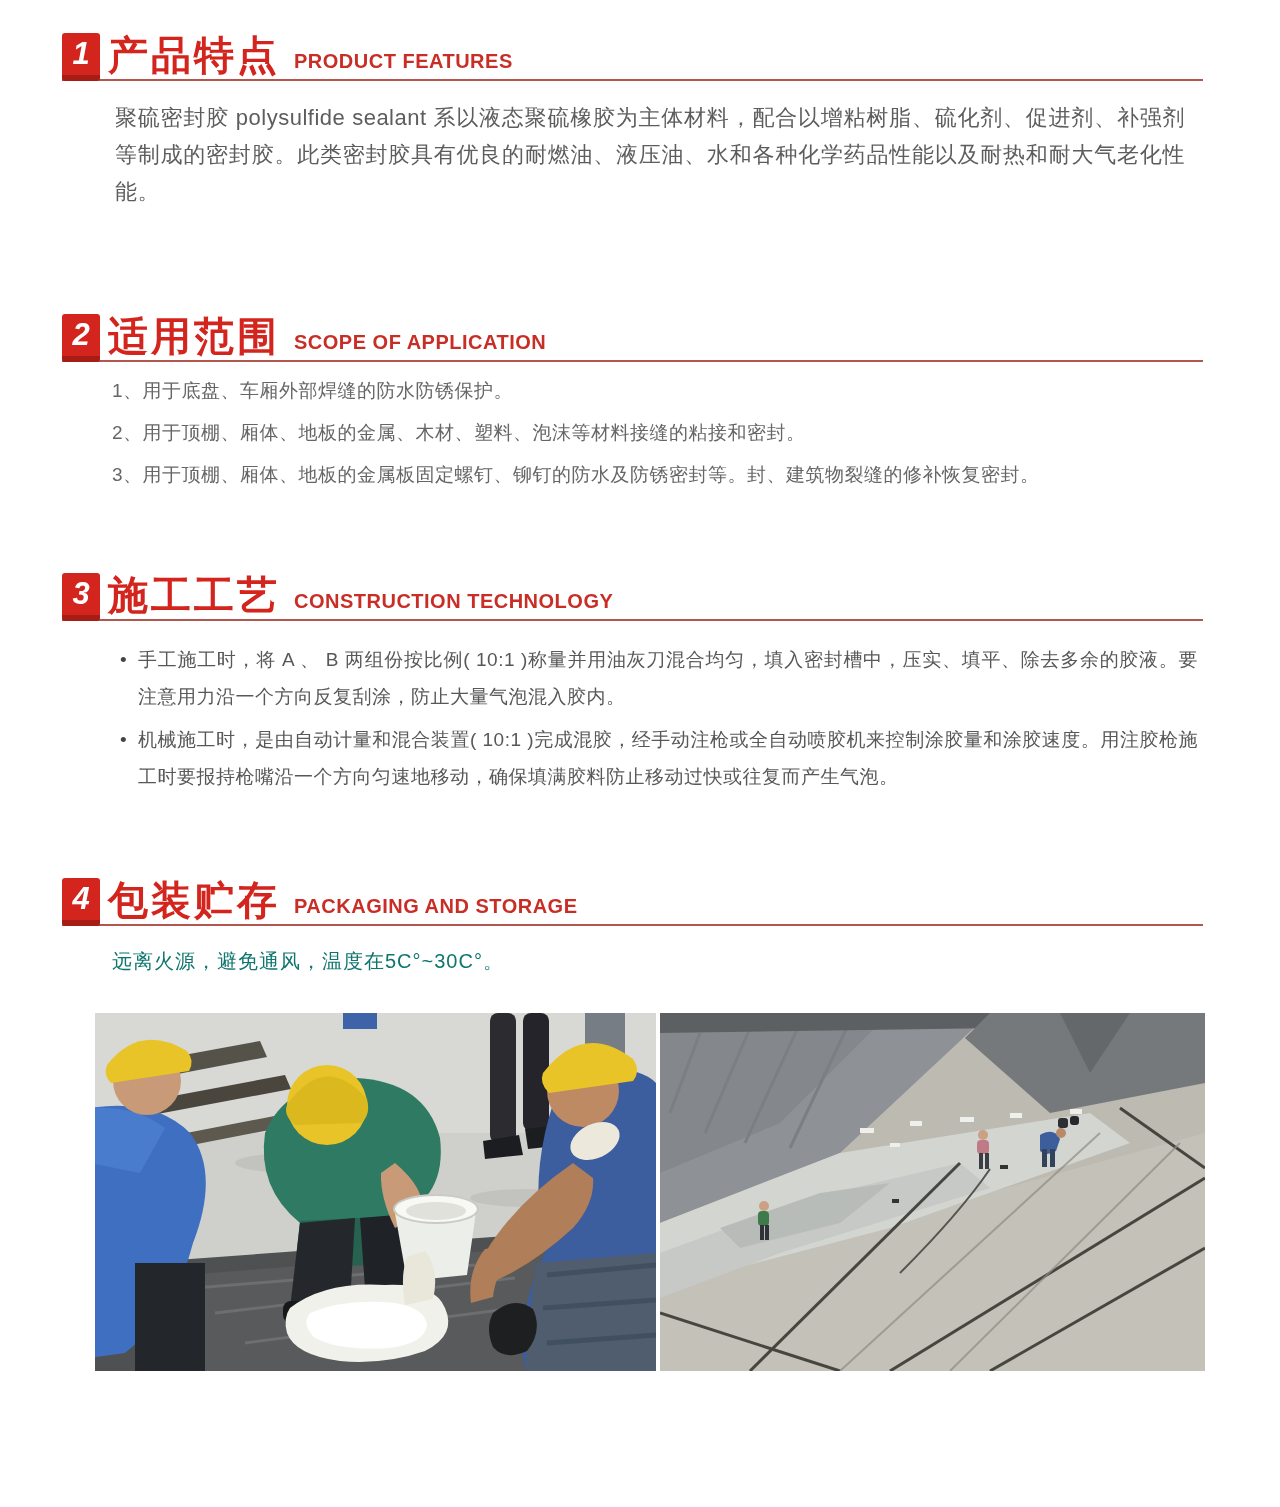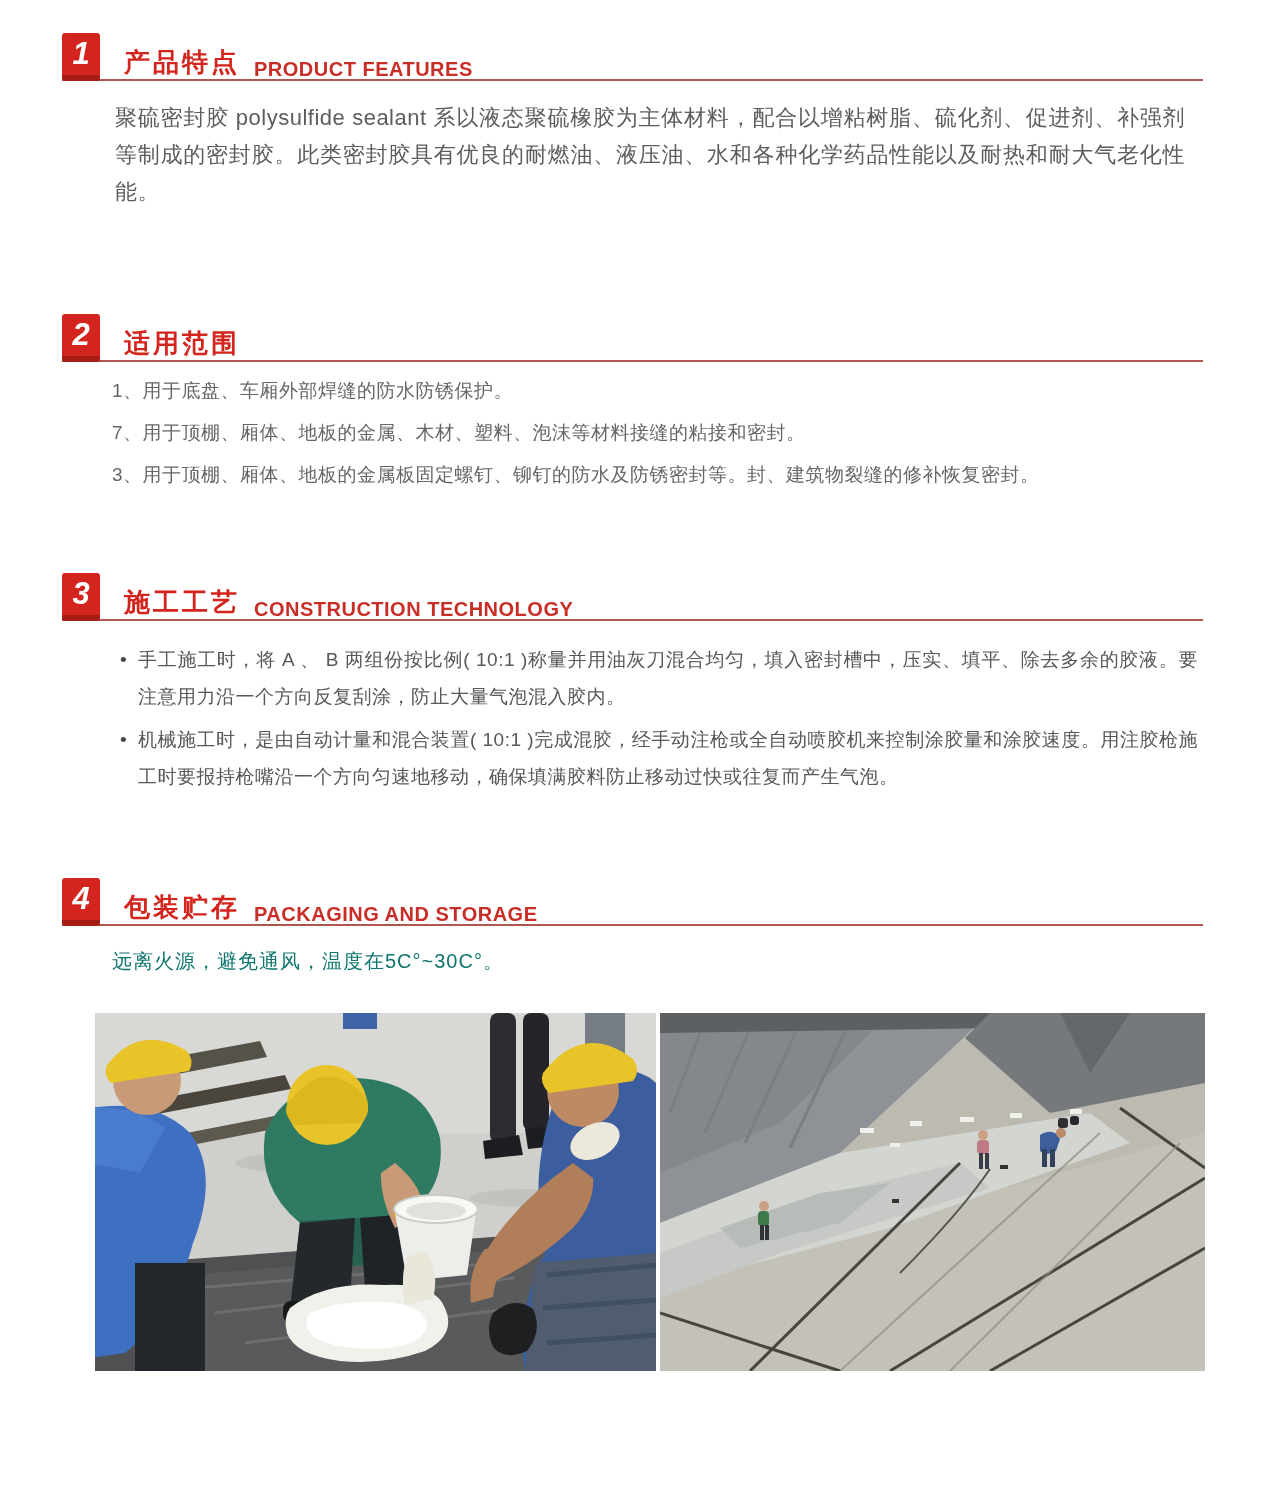--- a/index.html
+++ b/index.html
@@ -5,23 +5,23 @@
   html,body{margin:0;padding:0;background:#ffffff;}
   body{width:1280px;height:1507px;font-family:"Liberation Sans","DejaVu Sans",sans-serif;color:#5d5d5d;}
   .page{position:relative;width:1280px;height:1507px;overflow:hidden;background:#fff;}
 
   .section{margin-left:62px;width:1141px;}
   .sec-header{position:relative;display:flex;align-items:flex-end;height:48px;}
   .sec-rule{position:absolute;left:0;right:0;bottom:0;height:2px;background:#b2574f;}
   .badge{position:relative;z-index:2;width:38px;height:48px;background:#d3251d;border-radius:3px;
          border-bottom:6px solid #a61d15;box-sizing:border-box;color:#fff;font-size:31px;font-weight:bold;
          font-style:italic;display:flex;align-items:center;justify-content:center;}
-  .sec-title{margin-left:24px;font-size:26px;font-weight:bold;color:#d3251d;line-height:1;
+  .sec-title{margin-left:8px;font-size:40px;font-weight:bold;color:#d3251d;line-height:1;
              letter-spacing:3px;padding-bottom:6px;white-space:nowrap;}
-  .sec-sub{margin-left:14px;font-size:20px;font-weight:bold;color:#c92e26;
+  .sec-sub{margin-left:14px;font-size:20px;font-weight:bold;color:#c92e26;padding-bottom:8px;
            letter-spacing:.5px;white-space:nowrap;text-align:right;}
 
   .para{margin:18px 0 0 53px;width:1070px;font-size:22px;line-height:37px;color:#5d5d5d;letter-spacing:.5px;text-align:justify;}
   .lead{margin:20px 0 0 53px;width:1070px;font-size:20px;font-weight:bold;line-height:38px;color:#3f3f3f;letter-spacing:.5px;}
   .numlist{margin:14px 0 4px 50px;width:1080px;}
   .numlist .item{font-size:19px;color:#666;line-height:30px;margin-bottom:12px;letter-spacing:.5px;}
   .bullets{margin:20px 0 0 58px;width:1078px;}
   .bullet-item{display:flex;font-size:19px;color:#585858;line-height:37px;margin-bottom:6px;letter-spacing:.5px;text-align:justify;}
   .bullet-dot{flex:none;width:18px;color:#444;}
   .note{margin:22px 0 0 50px;font-size:20px;color:#0f766e;letter-spacing:1px;}
@@ -49,24 +49,25 @@
     <div class="para">聚硫密封胶 polysulfide sealant 系以液态聚硫橡胶为主体材料，配合以增粘树脂、硫化剂、促进剂、补强剂等制成的密封胶。此类密封胶具有优良的耐燃油、液压油、水和各种化学药品性能以及耐热和耐大气老化性能。</div>
   </div>
 
   <div class="section s2">
     <div class="sec-header">
       <div class="sec-rule"></div>
       <div class="badge">
           <span>2</span>
         </div>
       <div class="sec-title">适用范围</div>
+      <div class="sec-sub">SCOPE OF APPLICATION</div>
     </div>
     <div class="numlist">
       <div class="item">1、用于底盘、车厢外部焊缝的防水防锈保护。</div>
-      <div class="item">7、用于顶棚、厢体、地板的金属、木材、塑料、泡沫等材料接缝的粘接和密封。</div>
+      <div class="item">2、用于顶棚、厢体、地板的金属、木材、塑料、泡沫等材料接缝的粘接和密封。</div>
       <div class="item">3、用于顶棚、厢体、地板的金属板固定螺钉、铆钉的防水及防锈密封等。封、建筑物裂缝的修补恢复密封。</div>
     </div>
   </div>
 
   <div class="section s3">
     <div class="sec-header">
       <div class="sec-rule"></div>
       <div class="badge">
           <span>3</span>
         </div>

